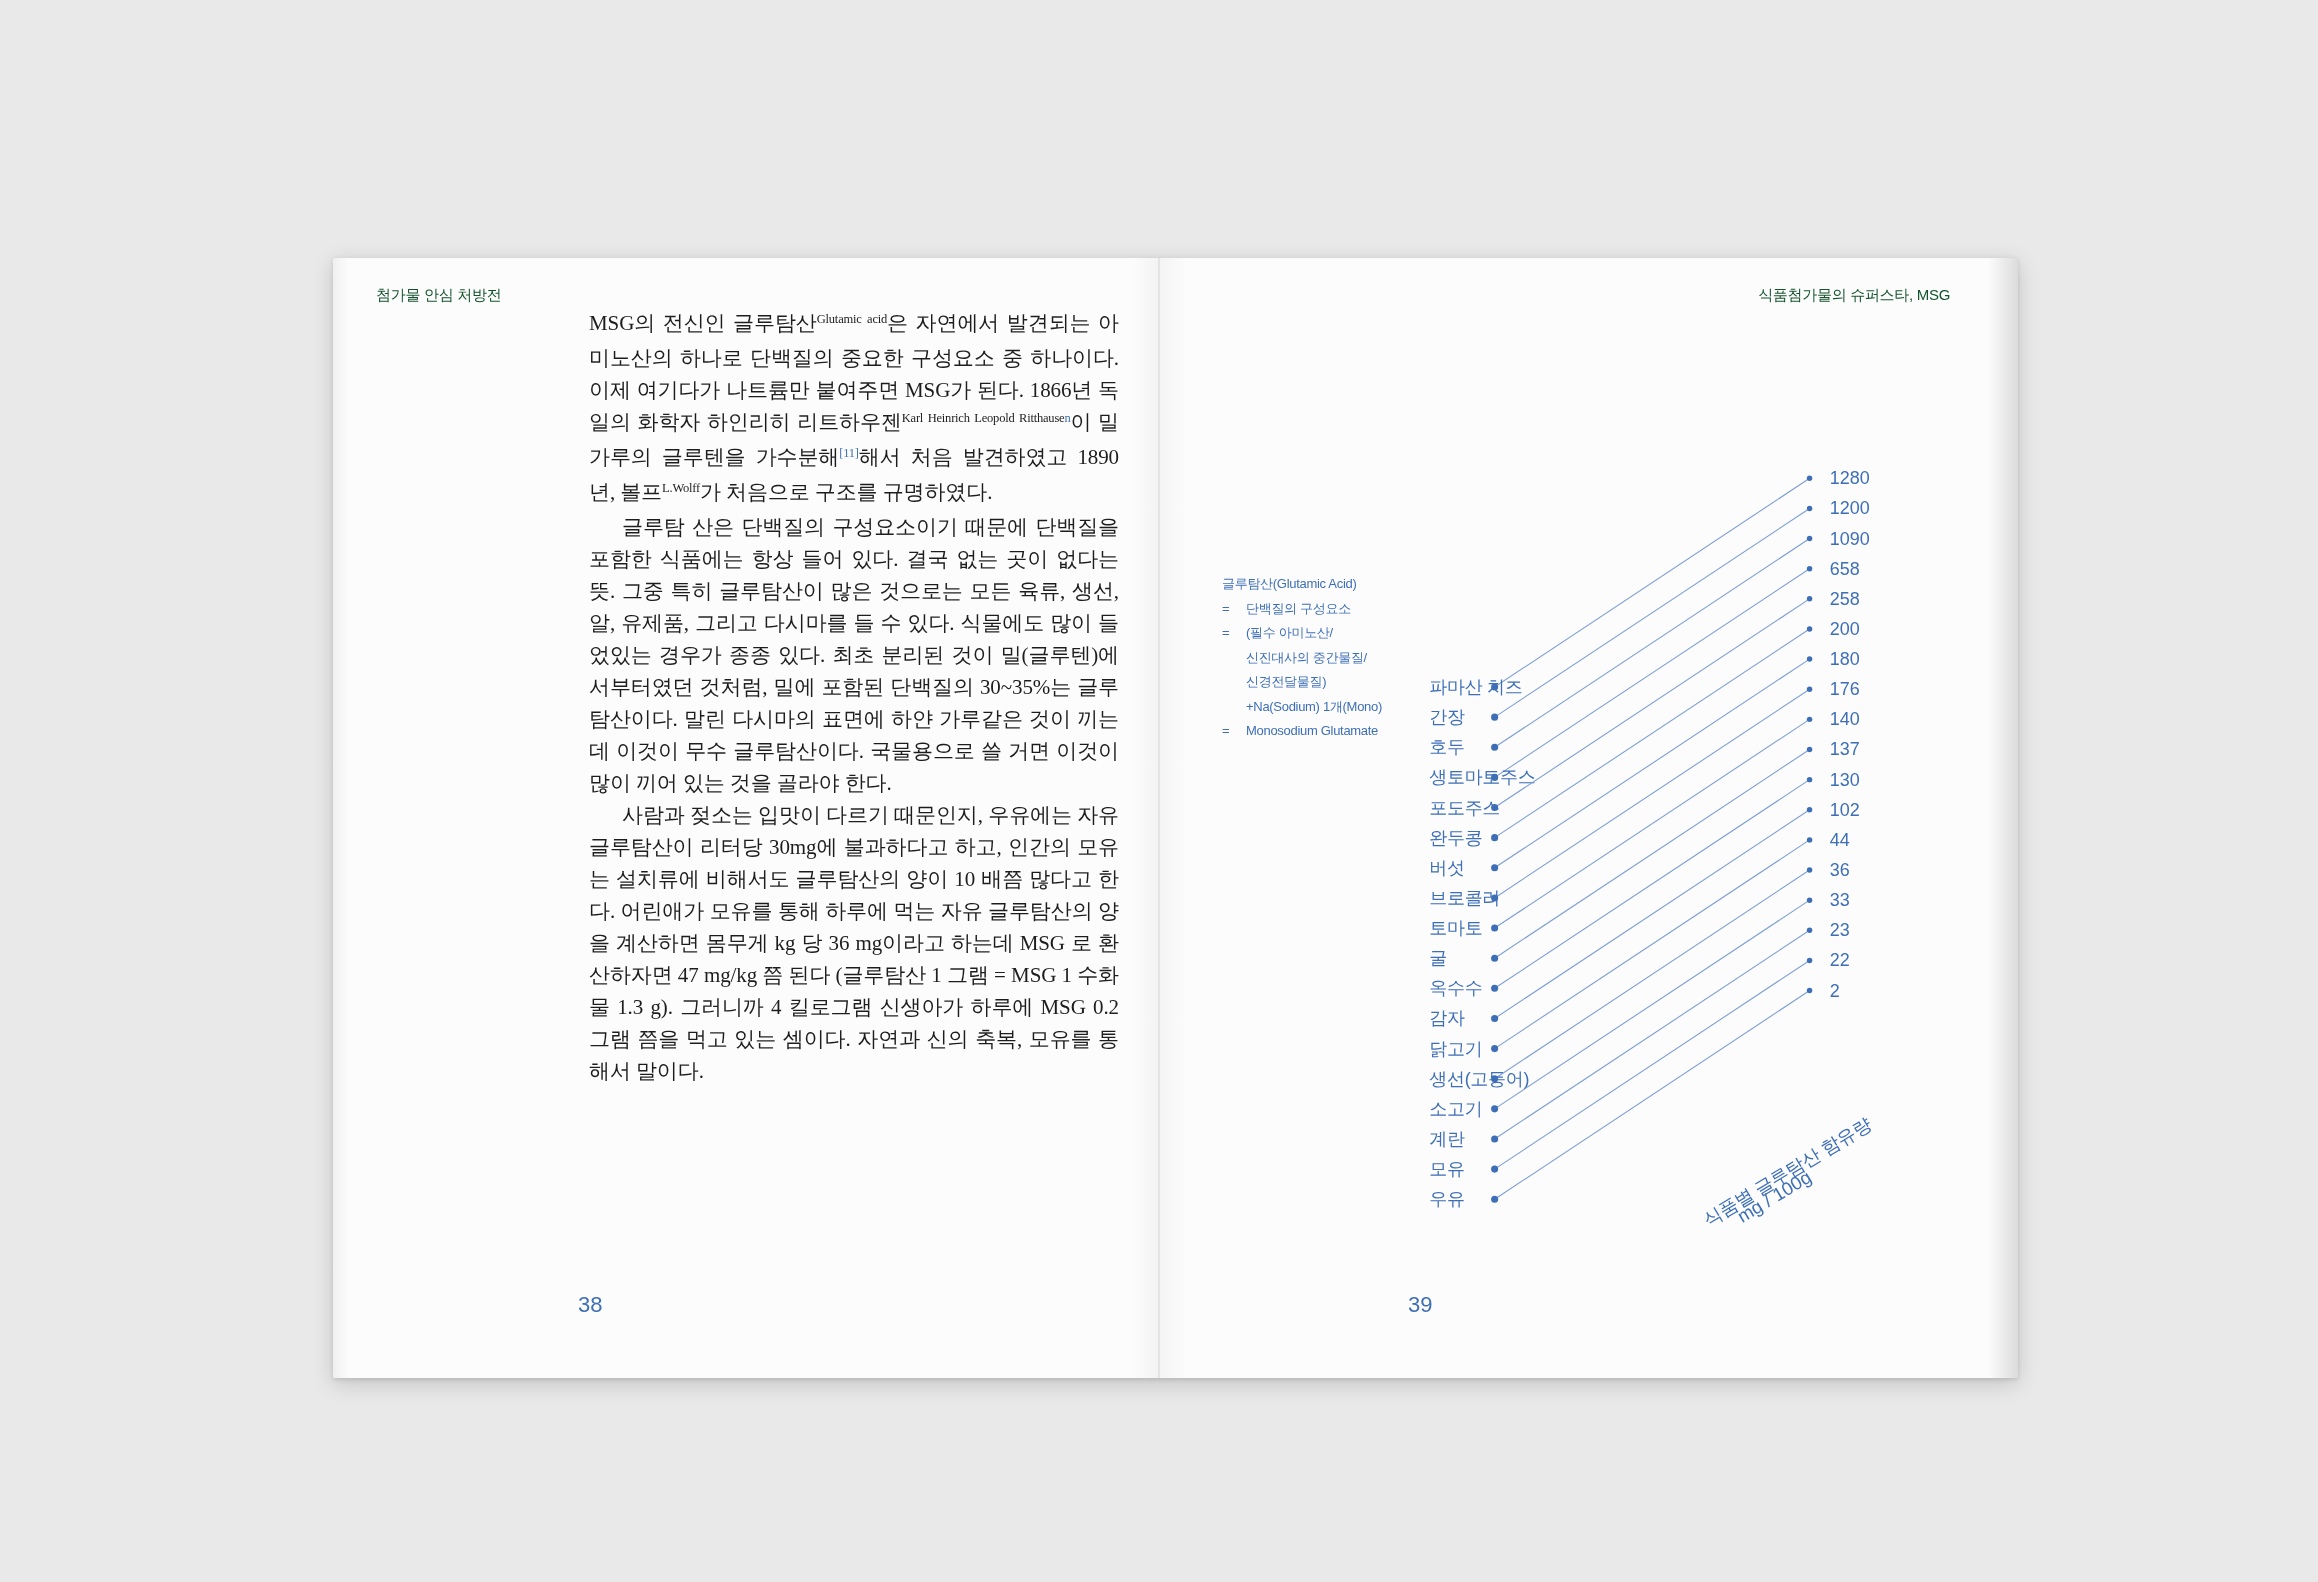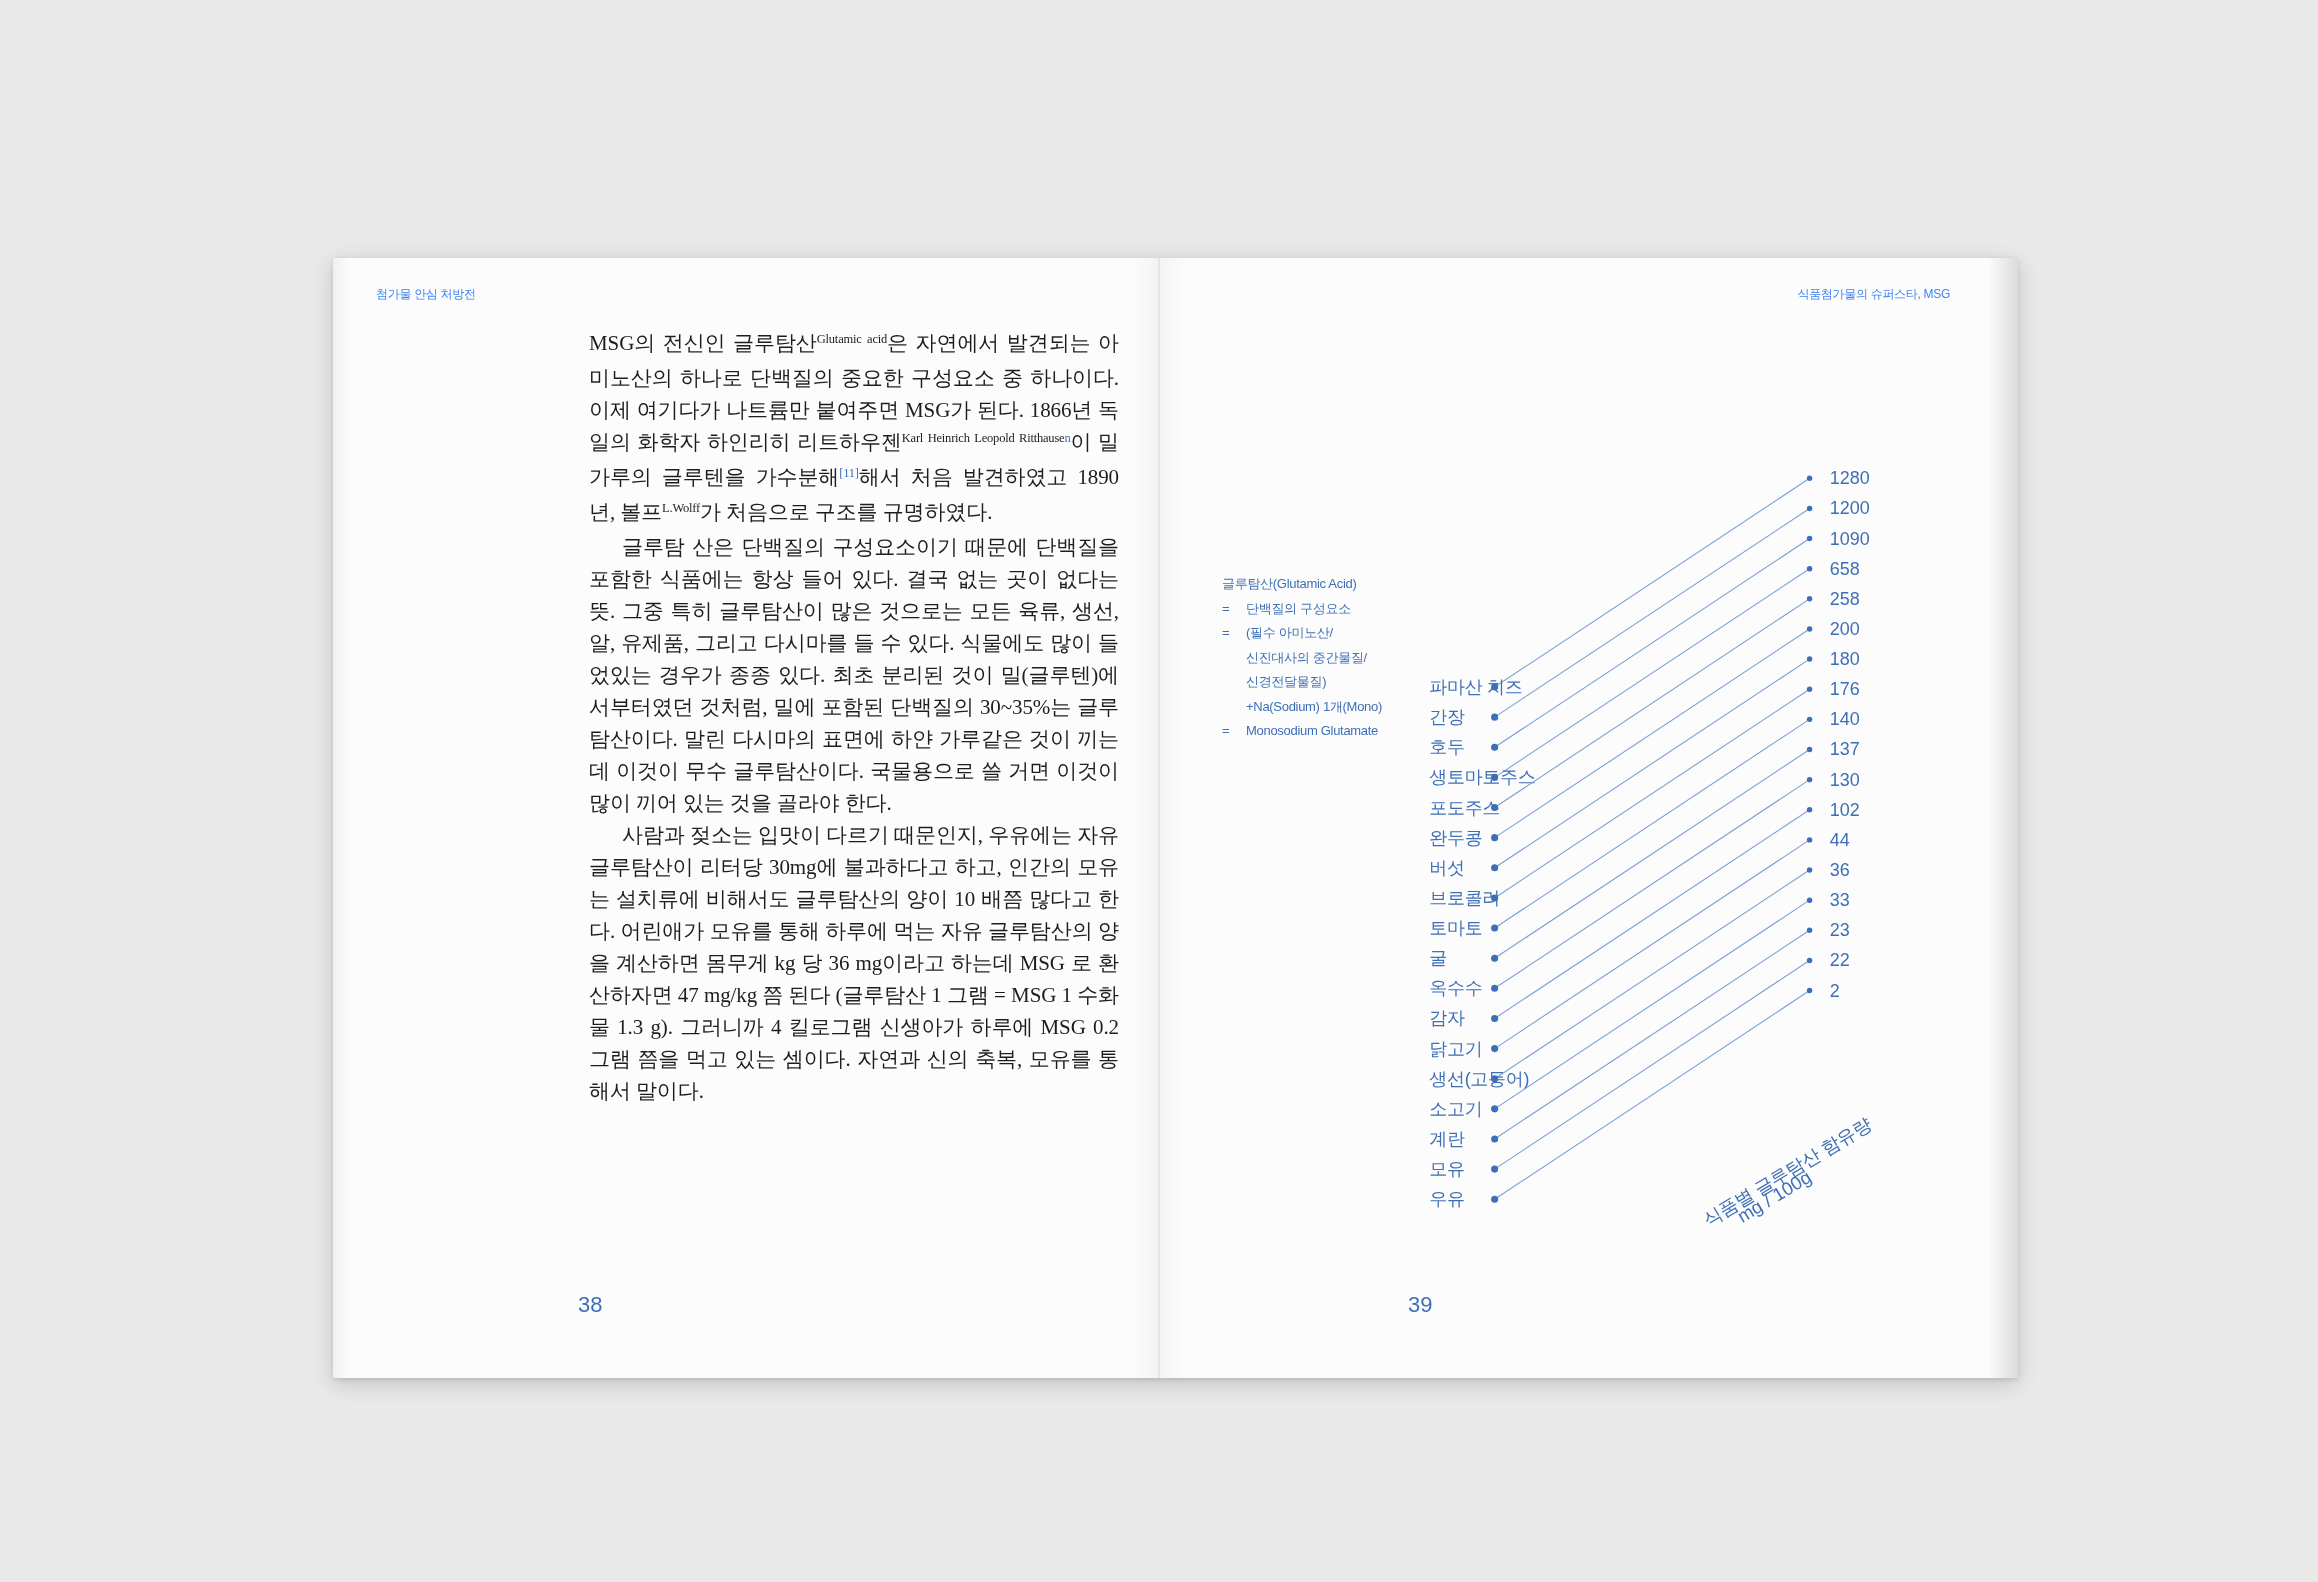--- a/index.html
+++ b/index.html
@@ -23,35 +23,35 @@
   #fold-shade-left{position:absolute;left:798px;top:0;width:27px;height:100%;
     background:linear-gradient(to right,rgba(0,0,0,0),rgba(0,0,0,0.035));}
   #fold-shade-right{position:absolute;left:827px;top:0;width:27px;height:100%;
     background:linear-gradient(to left,rgba(0,0,0,0),rgba(0,0,0,0.03));}
   #edge-shade-right{position:absolute;right:0;top:0;width:30px;height:100%;
     background:linear-gradient(to right,rgba(0,0,0,0),rgba(0,0,0,0.13));}
   #edge-shade-leftmost{position:absolute;left:0;top:0;width:16.4px;height:100%;
     background:linear-gradient(to left,rgba(0,0,0,0),rgba(0,0,0,0.05));}
 
   .blue{color:#3e6fb6;}
-  .running-head{position:absolute;font-size:12px;letter-spacing:-0.3px;color:#3b82f6;}
+  .running-head{position:absolute;font-size:15px;letter-spacing:-0.3px;color:#14532d;}
   #head-left{left:43px;top:28px;}
   #head-right{right:68px;top:28px;text-align:left;}
 
   
   #sidebar{position:absolute;left:50px;top:178px;width:256px;color:#6189c6;
     font-size:16px;line-height:27px;letter-spacing:-0.3px;}
   #sidebar .sb-title{color:#3e6fb6;font-weight:bold;font-size:17px;margin-bottom:1.1px;}
   #sidebar .sb-ref{font-size:11.5px;position:relative;top:-5.5px;font-weight:bold;}
 
   
   #bodytext{position:absolute;left:256px;top:49px;width:530px;
     font-family:"Liberation Serif","DejaVu Serif",serif;
     font-size:21px;line-height:32px;color:#1d1d1d;text-align:justify;
-    letter-spacing:-0.1px;margin-top:20px;}
+    letter-spacing:-0.1px;}
   #bodytext p{margin:0;}
   #bodytext p.indent{text-indent:33px;}
   #bodytext .sup{font-size:12.5px;position:relative;top:-7px;letter-spacing:-0.2px;}
   #bodytext .sup.blue{color:#3e6fb6;}
 
   .folio{position:absolute;font-size:22px;color:#3e6fb6;}
   #folio-left{left:245px;top:1034px;}
   #folio-right{left:1075px;top:1034px;}
 
   

